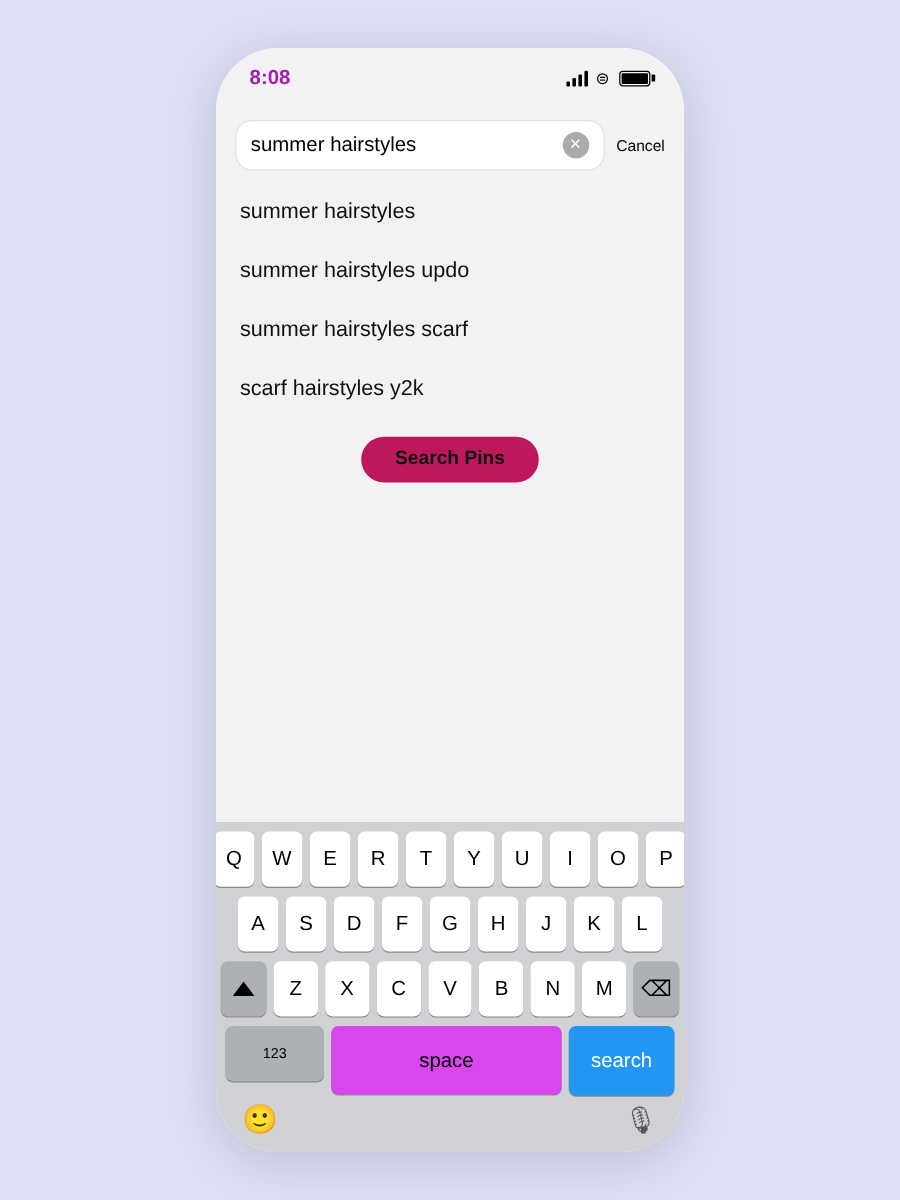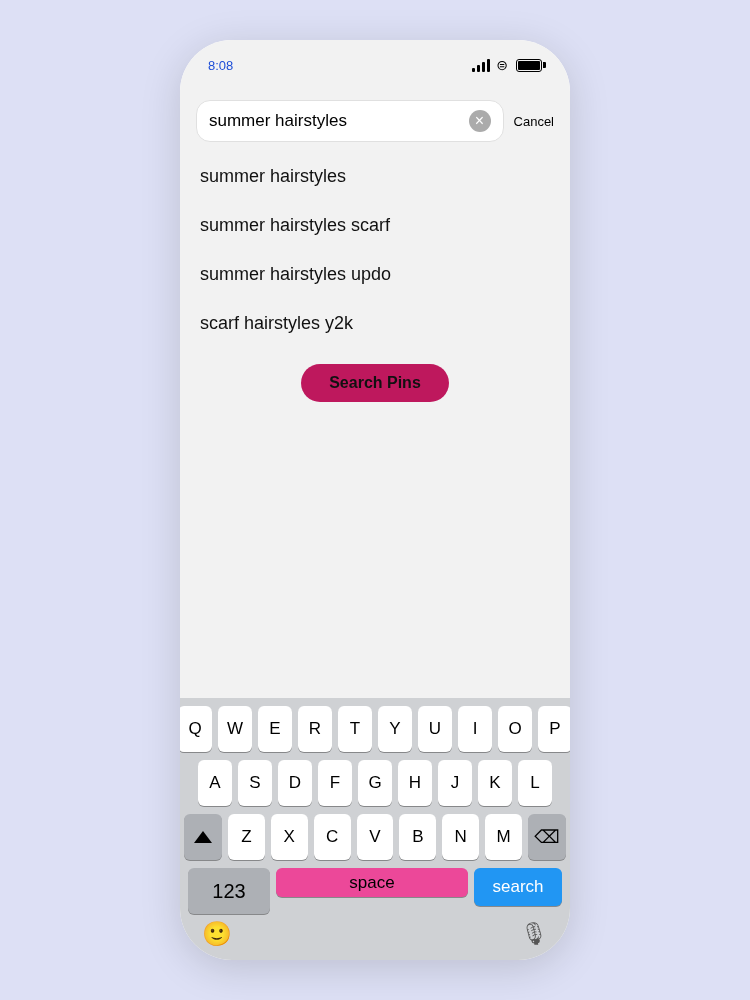--- a/index.html
+++ b/index.html
@@ -28,23 +28,23 @@
     .status-bar {
       height: 50px;
       background: #f2f2f2;
       display: flex;
       align-items: center;
       justify-content: space-between;
       padding: 0 28px;
       flex-shrink: 0;
     }
     .status-time {
-      font-size: 13px;
-      font-weight: 400;
-      color: #1d4ed8;
+      font-size: 17px;
+      font-weight: 700;
+      color: #a21caf;
     }
     .status-icons {
       display: flex;
       align-items: center;
       gap: 6px;
     }
     .signal-bars {
       display: flex;
       align-items: flex-end;
       gap: 2px;
@@ -210,44 +210,44 @@
       margin-bottom: 4px;
     }
     .kb-123 {
       background: #adb0b5;
       border-radius: 6px;
       height: 46px;
       width: 82px;
       display: flex;
       align-items: center;
       justify-content: center;
-      font-size: 20px;
+      font-size: 12px;
       color: #000;
       cursor: pointer;
       box-shadow: 0 1px 0 rgba(0,0,0,0.35);
       text-align: center;
     }
     .kb-space {
-      background: #ec4899;
+      background: #d946ef;
       border-radius: 6px;
-      height: 29px;
+      height: 57px;
       flex: 1;
       display: flex;
       align-items: center;
       justify-content: center;
       font-size: 17px;
       color: #000;
       cursor: pointer;
       box-shadow: 0 1px 0 rgba(0,0,0,0.35);
       text-align: center;
     }
     .kb-search {
       background: #2196F3;
       border-radius: 6px;
-      height: 38px;
+      height: 58px;
       width: 88px;
       display: flex;
       align-items: center;
       justify-content: center;
       font-size: 17px;
       color: #fff;
       cursor: pointer;
       box-shadow: 0 1px 0 rgba(0,0,0,0.35);
     }
     .kb-bottom-icons {
@@ -301,22 +301,22 @@
   <div class="search-area">
     <div class="search-input-wrapper">
       <span class="search-input-text">summer hairstyles</span>
       <div class="clear-btn"></div>
     </div>
     <span class="cancel-btn">Cancel</span>
   </div>
 
   <div class="suggestions">
     <div class="suggestion-item">summer hairstyles</div>
+    <div class="suggestion-item">summer hairstyles updo</div>
     <div class="suggestion-item">summer hairstyles scarf</div>
-    <div class="suggestion-item">summer hairstyles updo</div>
     <div class="suggestion-item">scarf hairstyles y2k</div>
     <div class="search-pins-btn">
       <div class="search-pins-pill">Search Pins</div>
     </div>
   </div>
 
   <div class="keyboard">
 
     <div class="kb-row">
       <div class="kb-key">Q</div>

